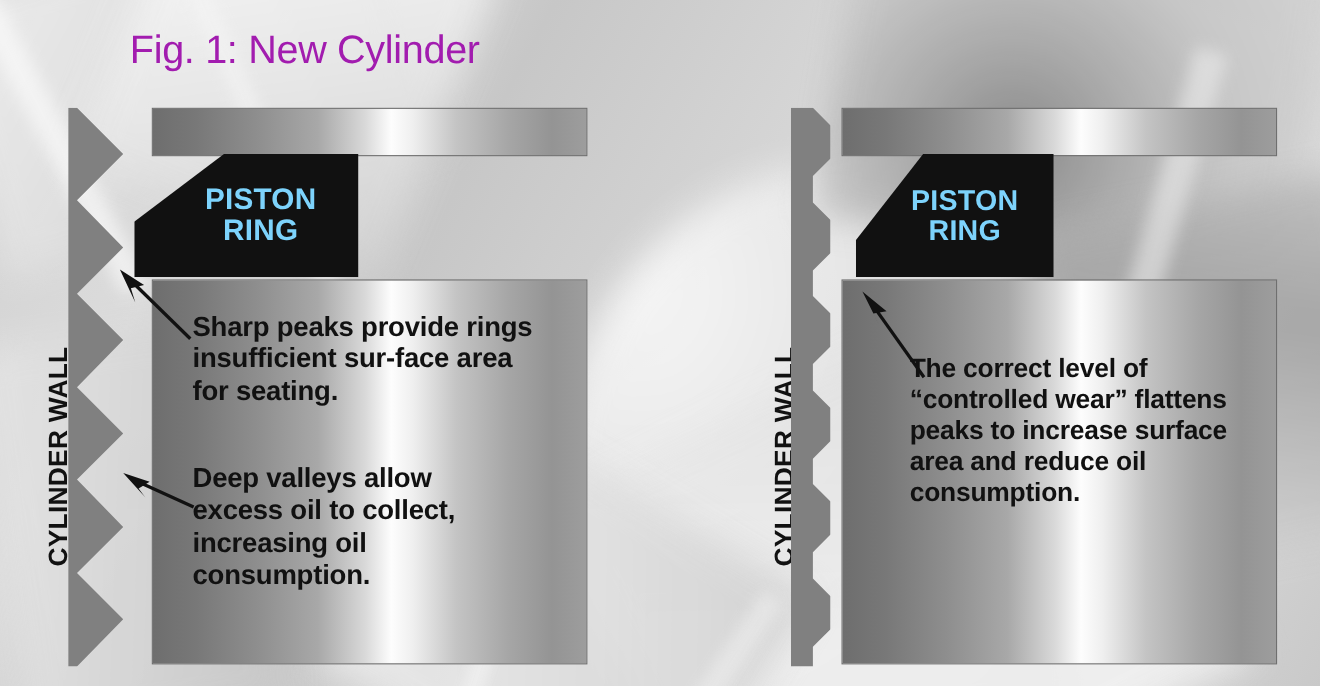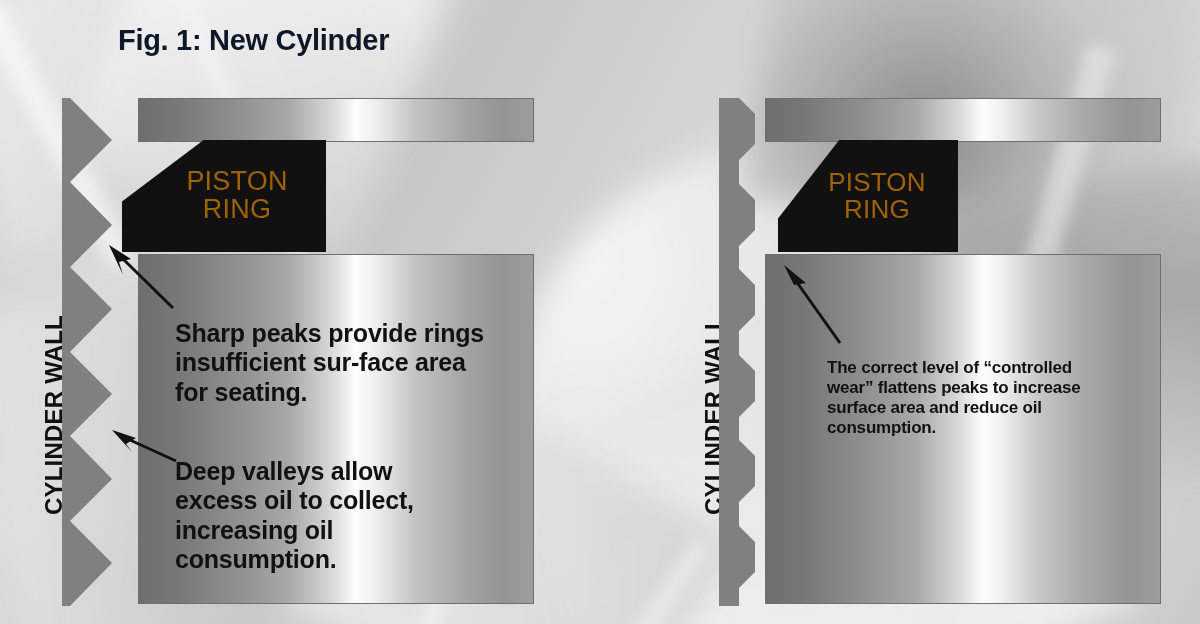--- a/index.html
+++ b/index.html
@@ -46,21 +46,21 @@
   .bg-streak{position:absolute;filter:blur(7px);opacity:.55;}
   .st1{left:40px;top:-20px;width:26px;height:300px;background:#ffffff;transform:rotate(-28deg);}
   .st2{left:250px;top:-40px;width:18px;height:420px;background:#f7f7f7;transform:rotate(-24deg);}
   .st3{left:620px;top:520px;width:22px;height:260px;background:#f2f2f2;transform:rotate(34deg);}
   .st4{left:1040px;top:40px;width:30px;height:340px;background:#efefef;transform:rotate(16deg);}
   .st5{left:440px;top:420px;width:16px;height:300px;background:#fafafa;transform:rotate(18deg);}
 
   
   .fig-title{
     position:absolute;
-    font-size:29px;font-weight:bold;color:#0f172a;
+    font-size:36px;font-weight:normal;color:#a21caf;
     letter-spacing:-.3px;white-space:nowrap;
   }
   #title-1{left:118px;top:24px;}
   #title-2{left:724px;top:24px;}
 
   
   .wall-label{
     position:absolute;
     font-size:24px;font-weight:bold;color:#111;
     letter-spacing:.2px;white-space:nowrap;
@@ -92,39 +92,39 @@
   #piston-body-2{left:765px;top:254px;width:394px;height:348px;}
 
   
   .ring{
     position:absolute;
     background:#111111;
     display:flex;align-items:center;justify-content:center;
     text-align:center;
   }
   .ring-text{
-    color:#a16207;font-weight:normal;font-size:27px;line-height:1.02;
+    color:#7dd3fc;font-weight:bold;font-size:27px;line-height:1.02;
     letter-spacing:.2px;
     margin-left:26px;
   }
   #ring-1{left:122px;top:140px;width:204px;height:112px;
     clip-path:polygon(40% 0%,100% 0%,100% 100%,0% 100%,0% 55%);}
   #ring-2{left:778px;top:140px;width:180px;height:112px;
     clip-path:polygon(34% 0%,100% 0%,100% 100%,0% 100%,0% 70%);}
   #ring-2 .ring-text{margin-left:18px;font-size:26px;}
 
   
   .callout{
     position:absolute;
     font-size:25px;font-weight:bold;color:#111;
-    line-height:1.17;letter-spacing:-.2px;margin-top:36px;
+    line-height:1.17;letter-spacing:-.2px;
   }
   #callout-1a{left:175px;top:283px;width:320px;}
   #callout-1b{left:175px;top:421px;width:305px;}
-  #callout-2a{left:827px;top:322px;width:295px;font-size:17px;}
+  #callout-2a{left:827px;top:322px;width:295px;font-size:24px;}
 
   
   .arrow{position:absolute;overflow:visible;}
   #arrow-1a{left:105px;top:245px;width:70px;height:65px;}
   #arrow-1b{left:108px;top:428px;width:70px;height:35px;}
   #arrow-2a{left:782px;top:265px;width:60px;height:80px;}
 </style>
 </head>
 <body>
 

